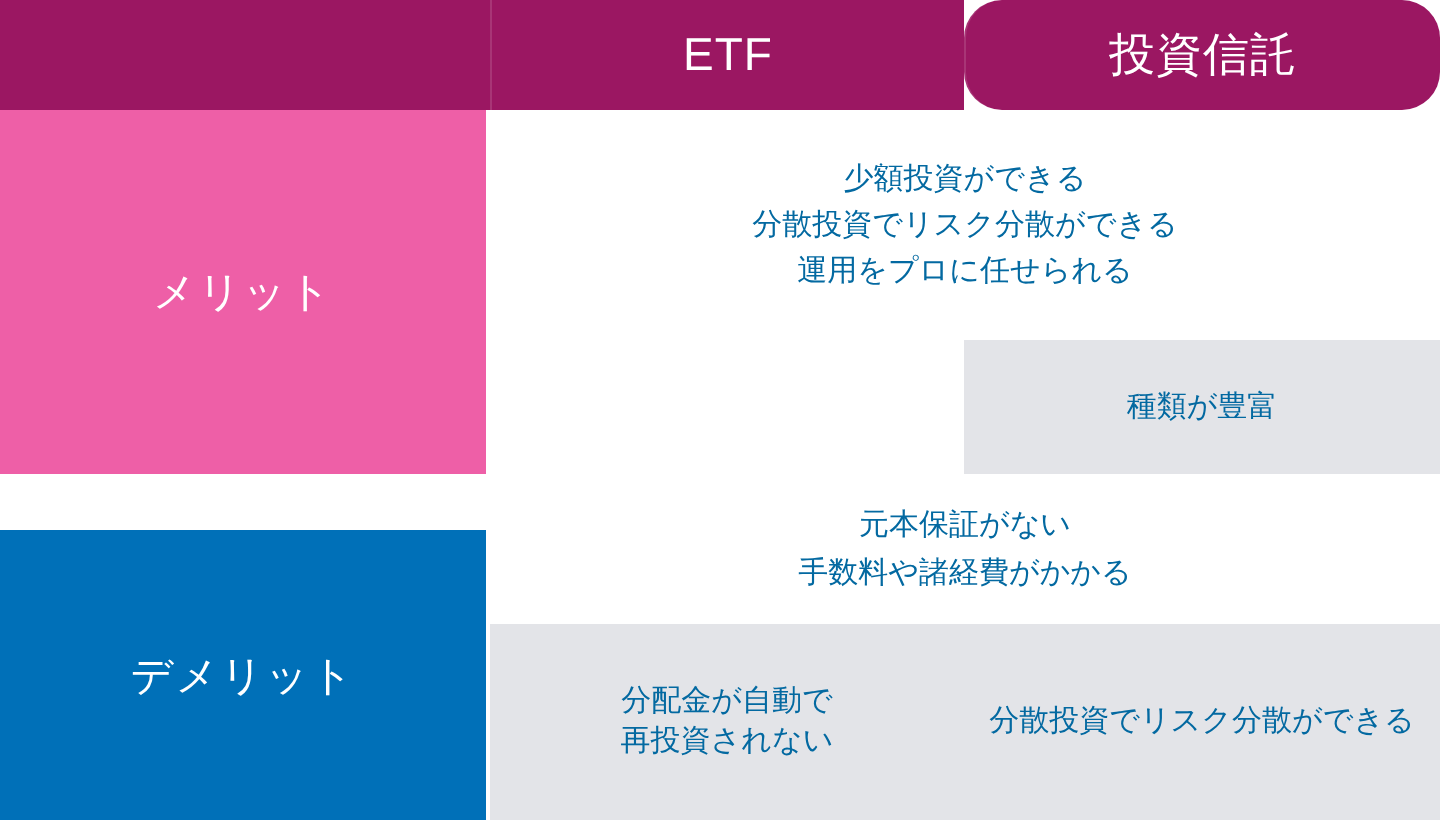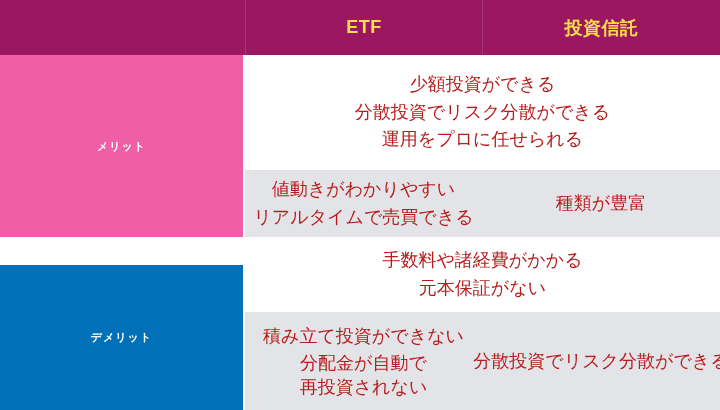--- a/index.html
+++ b/index.html
@@ -25,38 +25,38 @@
 
   
   .hdr-corner {
     grid-column: 1 / 3;
     grid-row: 1;
     background: var(--maroon);
   }
   .hdr-cell {
     grid-row: 1;
     background: var(--maroon);
-    color: #fde047;
-    font-size: 18px;
-    font-weight: bold;
+    color: #ffffff;
+    font-size: 23px;
+    font-weight: normal;
     display: flex;
     align-items: center;
     justify-content: center;
     letter-spacing: 0.5px;
     box-sizing: border-box;
   }
   .hdr-cell.etf { grid-column: 3; border-left: 1px solid rgba(255,255,255,0.13); }
-  .hdr-cell.fund { grid-column: 4; border-left: 1px solid rgba(255,255,255,0.13); }
+  .hdr-cell.fund { grid-column: 4; border-left: 1px solid rgba(255,255,255,0.13); border-radius: 19px; }
 
   
   .label-cell {
     grid-column: 1;
     color: #ffffff;
-    font-size: 11px;
-    font-weight: bold;
+    font-size: 21px;
+    font-weight: normal;
     display: flex;
     align-items: center;
     justify-content: center;
     letter-spacing: 1px;
   }
   .label-cell.merit {
     grid-row: 2 / 4;
     background: var(--pink);
   }
   .label-cell.demerit {
@@ -70,22 +70,22 @@
   }
   .label-gap.g1 { grid-row: 2 / 4; }
   .label-gap.g2 { grid-row: 4 / 6; }
 
   
   .cell {
     display: flex;
     flex-direction: column;
     align-items: center;
     justify-content: center;
-    color: #b91c1c;
-    font-size: 18px;
+    color: #0369a1;
+    font-size: 15px;
     line-height: 1.55;
     text-align: center;
     box-sizing: border-box;
     padding: 0 6px;
   }
   .cell.white { background: #ffffff; }
   .cell.gray  { background: var(--gray); }
 
   .span2 { grid-column: 3 / 5; }
   .col-etf  { grid-column: 3; }
@@ -110,38 +110,33 @@
 
   <div class="label-cell merit">メリット</div>
   <div class="label-gap g1"></div>
 
   <div class="cell white span2 r2">
     <span class="line">少額投資ができる</span>
     <span class="line">分散投資でリスク分散ができる</span>
     <span class="line">運用をプロに任せられる</span>
   </div>
 
-  <div class="cell gray col-etf r3">
-    <span class="line">値動きがわかりやすい</span>
-    <span class="line">リアルタイムで売買できる</span>
-  </div>
   <div class="cell gray col-fund r3">
     <span class="line">種類が豊富</span>
   </div>
 
   <div class="label-cell demerit">デメリット</div>
   <div class="label-gap g2"></div>
 
   <div class="cell white span2 r4">
+    <span class="line">元本保証がない</span>
     <span class="line">手数料や諸経費がかかる</span>
-    <span class="line">元本保証がない</span>
   </div>
 
   <div class="cell gray col-etf r5">
-    <span class="line">積み立て投資ができない</span>
     <span class="line tight">分配金が自動で</span>
     <span class="line tight">再投資されない</span>
   </div>
   <div class="cell gray col-fund r5">
     <span class="line tight">分散投資でリスク分散ができる</span>
   </div>
 
 </div>
 
 </body></html>

